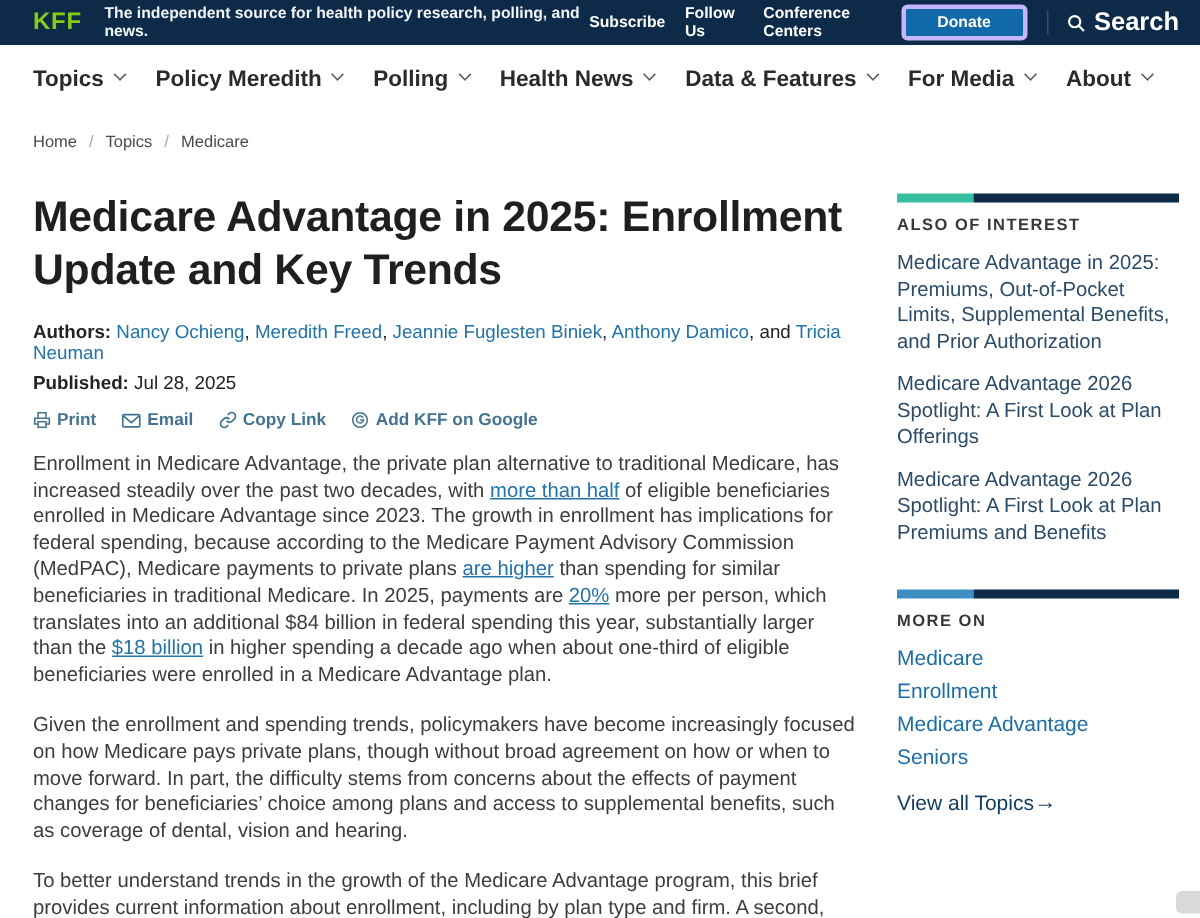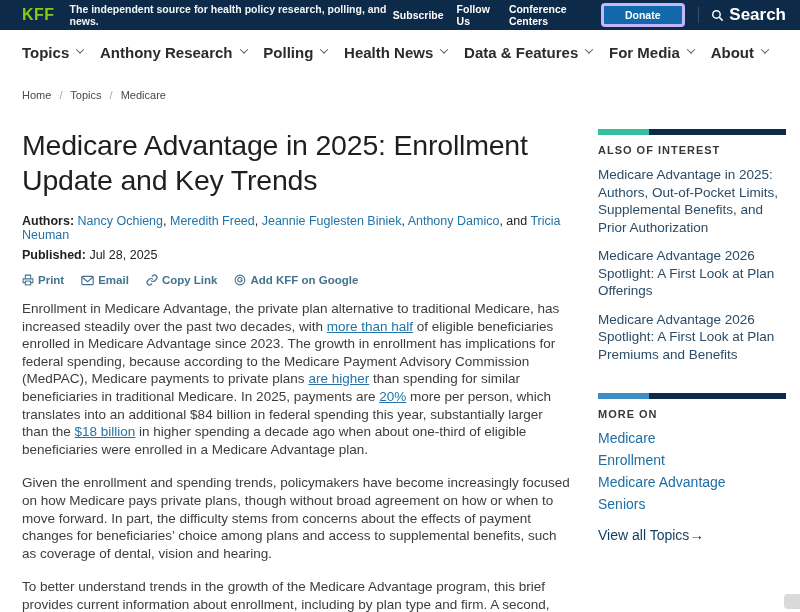--- a/index.html
+++ b/index.html
@@ -43,21 +43,21 @@
   .breadcrumb { padding:14px 0 0 22px; font-size:11px; color:#4a4a4a; }
   .breadcrumb a { color:#4a4a4a; }
   .crumb-sep { color:#a8a8a8; margin:0 5px; }
 
   
   .content { display:flex; padding:0 14px 0 22px; }
   .main { width:548px; }
   .sidebar { width:188px; margin-left:28px; padding-top:28px; }
 
   
-  .title { margin:27px 0 0; font-size:28.5px; line-height:35px; font-weight:400; color:#1f1f1f; letter-spacing:-.2px; }
+  .title { margin:27px 0 0; font-size:28.5px; line-height:35px; font-weight:700; color:#1f1f1f; letter-spacing:-.2px; }
   .meta { margin-top:16px; font-size:12.5px; color:#222; }
   .meta-row { margin-bottom:6px; }
   .meta-label { font-weight:700; }
   .author-link { color:var(--link_blue,#2273a8); }
   .share-row { margin-top:12px; display:flex; align-items:center; gap:17px; }
   .share-item { display:flex; align-items:center; gap:4px; color:#44738f; font-size:11.5px; font-weight:600; }
   .share-item svg { display:block; }
 
   
   .article-body { margin-top:14px; font-size:13.5px; line-height:17.6px; color:#3d3d3d; }
@@ -105,21 +105,21 @@
     </a>
   </div>
 </div>
 
 <div class="nav">
   <a class="nav-item">
       <span>Topics</span>
       <span class="chev"></span>
     </a>
   <a class="nav-item">
-      <span>Anthony Research</span>
+      <span>Policy Meredith</span>
       <span class="chev"></span>
     </a>
   <a class="nav-item">
       <span>Polling</span>
       <span class="chev"></span>
     </a>
   <a class="nav-item">
       <span>Health News</span>
       <span class="chev"></span>
     </a>
@@ -207,21 +207,21 @@
         <p>To better understand trends in the growth of the Medicare Advantage program, this brief provides current information about enrollment, including by plan type and firm. A second, companion analysis describes Medicare Advantage premiums, out-of-pocket limits, supplemental benefits offered, and prior authorization requirements in 2025.</p>
       </div>
   </div>
 
   <div class="sidebar">
     <div class="accent-bar bar-teal">
         <span class="seg1"></span>
         <span class="seg2"></span>
       </div>
     <div class="sidebar-heading">ALSO OF INTEREST</div>
-    <a class="aoi-item">Medicare Advantage in 2025: Authors, Out-of-Pocket Limits, Supplemental Benefits, and Prior Authorization</a>
+    <a class="aoi-item">Medicare Advantage in 2025: Premiums, Out-of-Pocket Limits, Supplemental Benefits, and Prior Authorization</a>
     <a class="aoi-item">Medicare Advantage 2026 Spotlight: A First Look at Plan Offerings</a>
     <a class="aoi-item">Medicare Advantage 2026 Spotlight: A First Look at Plan Premiums and Benefits</a>
 
     <div class="more-on">
       <div class="accent-bar bar-blue">
           <span class="seg1"></span>
           <span class="seg2"></span>
         </div>
       <div class="sidebar-heading">MORE ON</div>
       <a class="more-link">Medicare</a>

